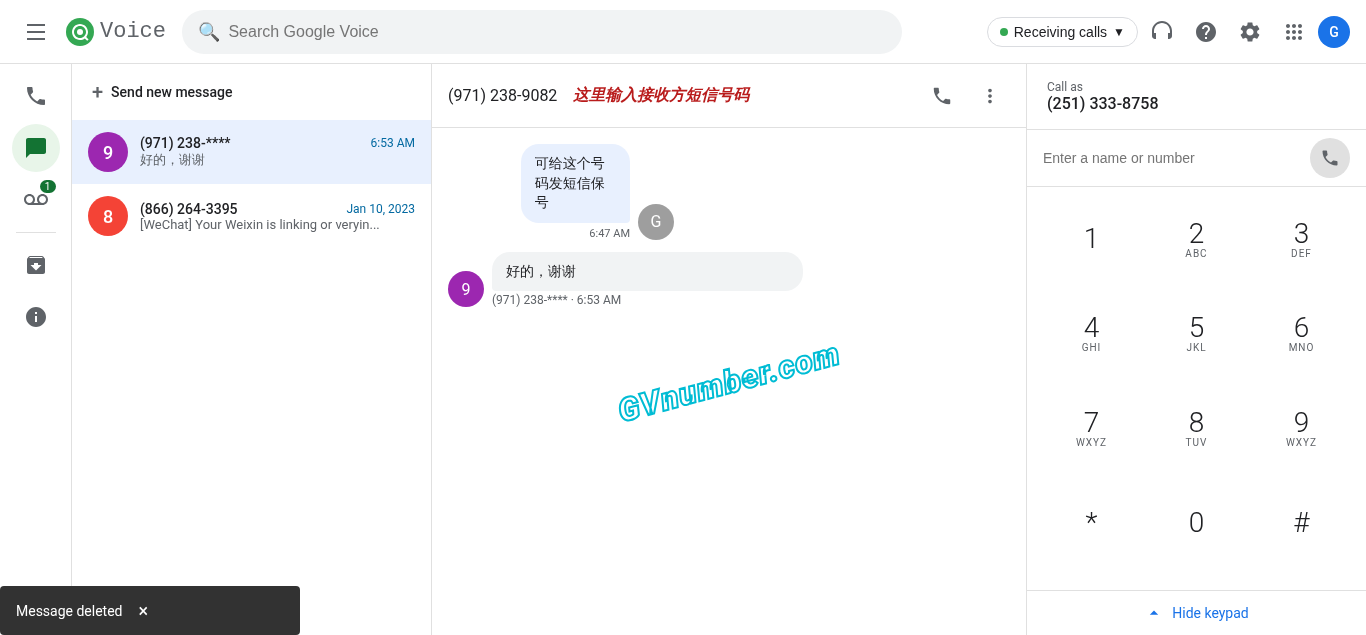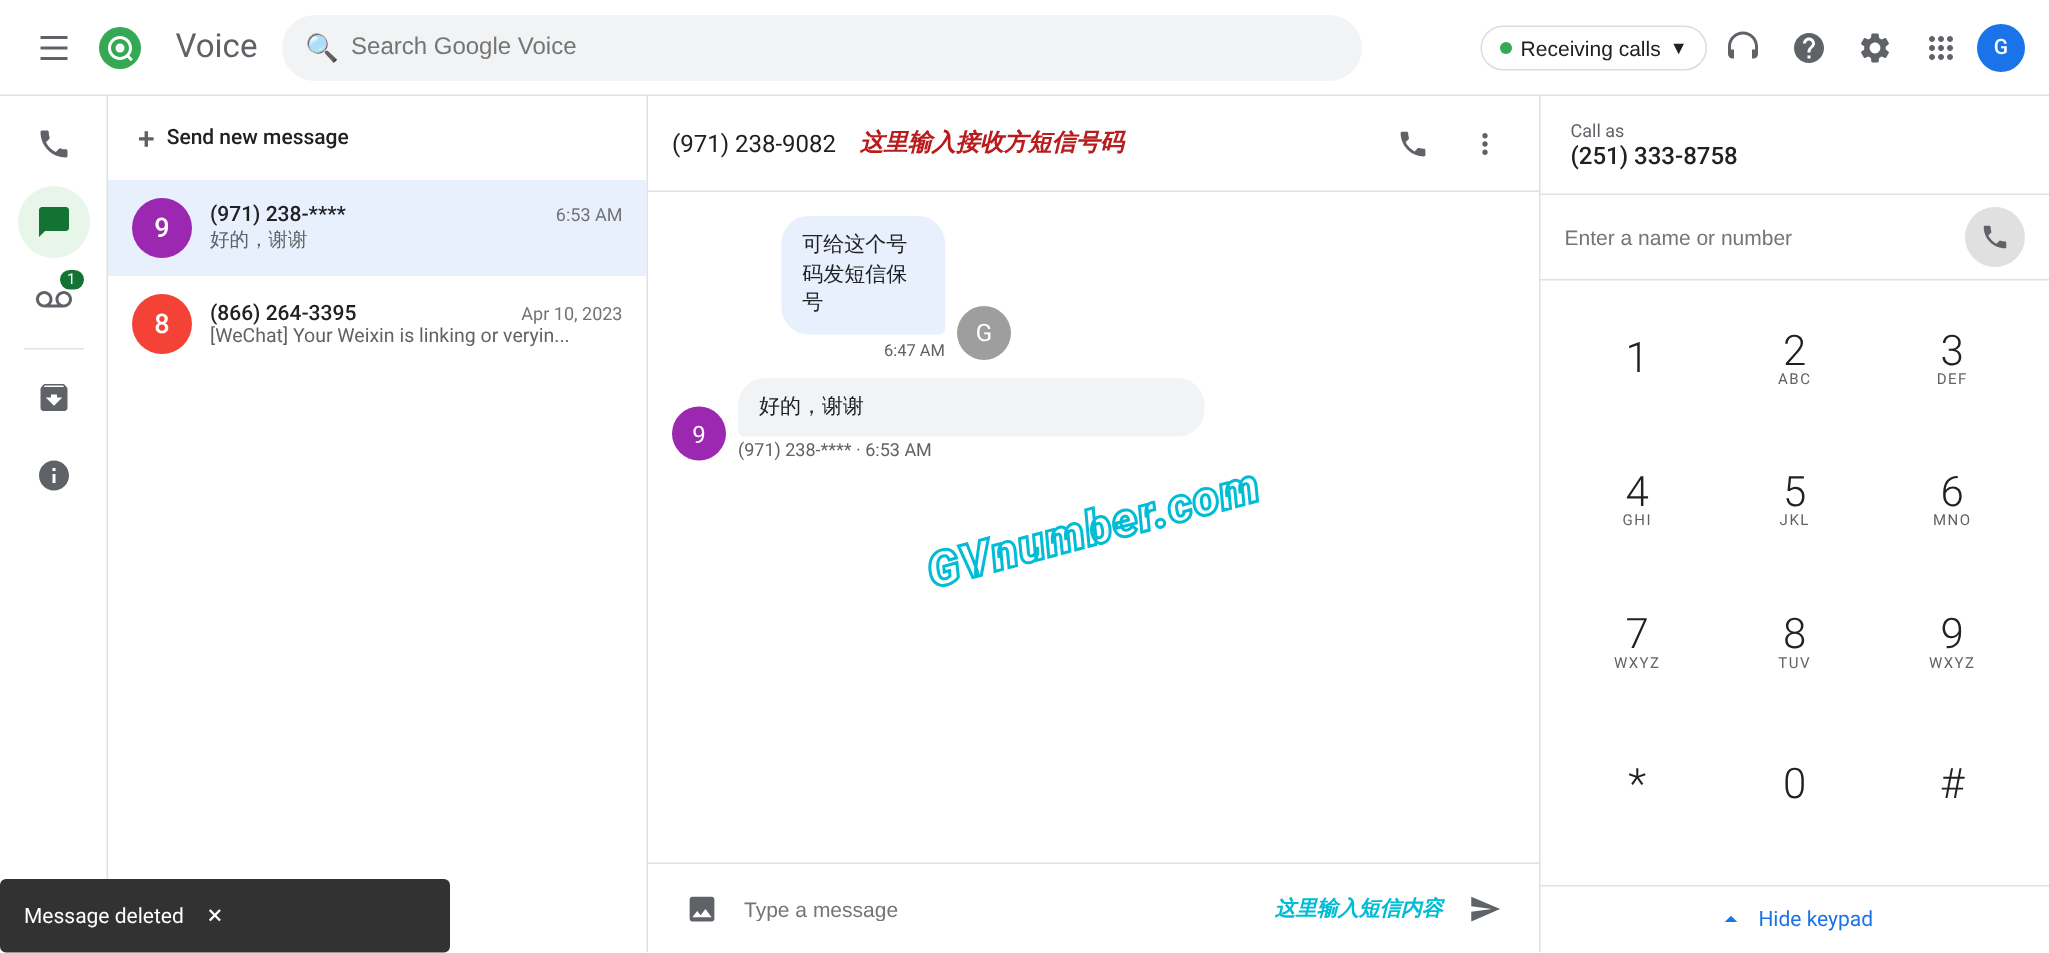--- a/index.html
+++ b/index.html
@@ -6,21 +6,21 @@
     body { font-family: 'Google Sans', Roboto, Arial, sans-serif; font-size: 14px; background: #fff; width: 1366px; height: 635px; overflow: hidden; display: flex; flex-direction: column; }
 
     
     .header {
       display: flex; align-items: center; height: 64px; padding: 0 16px; border-bottom: 1px solid #e0e0e0;
       background: #fff; flex-shrink: 0; gap: 8px;
     }
     .header-menu-icon { width: 40px; height: 40px; display: flex; align-items: center; justify-content: center; cursor: pointer; border-radius: 50%; }
     .hamburger { display: flex; flex-direction: column; gap: 5px; }
     .hamburger span { display: block; width: 18px; height: 2px; background: #5f6368; }
-    .logo-area { display: flex; align-items: center; gap: 21px; margin-right: 8px; }
+    .logo-area { display: flex; align-items: center; gap: 4px; margin-right: 8px; font-family: Liberation Mono, monospace; }
     .logo-icon { width: 32px; height: 32px; }
     .logo-text { font-size: 22px; color: #5f6368; font-weight: 400; }
     .search-bar {
       flex: 1; max-width: 720px; height: 44px; background: #f1f3f4; border-radius: 24px;
       display: flex; align-items: center; padding: 0 16px; gap: 8px;
     }
     .search-bar input { border: none; background: transparent; outline: none; font-size: 16px; color: #202124; width: 100%; }
     .header-right { display: flex; align-items: center; gap: 4px; margin-left: auto; }
     .receiving-calls-btn {
       display: flex; align-items: center; gap: 6px; padding: 6px 12px;
@@ -72,21 +72,21 @@
       display: flex; align-items: center; padding: 12px 16px; cursor: pointer; gap: 12px;
     }
     .conv-item.active { background: #e8f0fe; }
     .conv-avatar {
       width: 40px; height: 40px; border-radius: 50%; display: flex; align-items: center;
       justify-content: center; color: #fff; font-size: 18px; font-weight: 500; flex-shrink: 0;
     }
     .conv-info { flex: 1; overflow: hidden; }
     .conv-header { display: flex; justify-content: space-between; align-items: center; }
     .conv-name { font-size: 14px; font-weight: 500; color: #202124; }
-    .conv-time { font-size: 12px; color: #737373; white-space: nowrap; }
+    .conv-time { font-size: 12px; color: #0369a1; white-space: nowrap; }
     .conv-preview { font-size: 13px; color: #5f6368; overflow: hidden; text-overflow: ellipsis; white-space: nowrap; }
 
     
     .chat-area { flex: 1; display: flex; flex-direction: column; overflow: hidden; }
     .chat-header {
       display: flex; align-items: center; padding: 0 16px; height: 64px; border-bottom: 1px solid #e0e0e0;
       flex-shrink: 0;
     }
     .chat-header-number { font-size: 16px; color: #202124; font-weight: 400; }
     .chat-header-annotation {
@@ -270,21 +270,21 @@
           <span class="conv-time">6:53 AM</span>
         </div>
         <div class="conv-preview">好的，谢谢</div>
       </div>
     </div>
     <div class="conv-item">
       <div class="conv-avatar" style="background:#f44336;">8</div>
       <div class="conv-info">
         <div class="conv-header">
           <span class="conv-name">(866) 264-3395</span>
-          <span class="conv-time">Apr 10, 2023</span>
+          <span class="conv-time">Jan 10, 2023</span>
         </div>
         <div class="conv-preview">[WeChat] Your Weixin is linking or veryin...</div>
       </div>
     </div>
   </div>
 
   <div class="chat-area">
     <div class="chat-header">
       <span class="chat-header-number">(971) 238-9082</span>
       <span class="chat-header-annotation">这里输入接收方短信号码</span>
@@ -313,34 +313,20 @@
       </div>
 
       <div class="msg-bubble-row received">
         <div class="msg-avatar" style="background:#9c27b0;">9</div>
         <div class="received-msg-block">
           <div class="msg-bubble received">好的，谢谢</div>
           <div class="msg-sender-info">(971) 238-**** · 6:53 AM</div>
         </div>
       </div>
     </div>
-    <div class="chat-input-area">
-      <div class="header-icon-btn">
-        <svg width="22" height="22" viewBox="0 0 24 24" fill="#5f6368">
-          <path d="M21 19V5c0-1.1-.9-2-2-2H5c-1.1 0-2 .9-2 2v14c0 1.1.9 2 2 2h14c1.1 0 2-.9 2-2zM8.5 13.5l2.5 3.01L14.5 12l4.5 6H5l3.5-4.5z"></path>
-        </svg>
-      </div>
-      <input type="text" class="chat-input" placeholder="Type a message" style="">
-      <span class="input-annotation">这里输入短信内容</span>
-      <div class="header-icon-btn">
-        <svg width="22" height="22" viewBox="0 0 24 24" fill="#5f6368">
-          <path d="M2.01 21L23 12 2.01 3 2 10l15 2-15 2z"></path>
-        </svg>
-      </div>
-    </div>
   </div>
 
   <div class="dialpad">
     <div class="call-as-section">
       <div class="call-as-label">Call as</div>
       <div class="call-as-number">(251) 333-8758</div>
     </div>
     <div class="number-input-row">
       <input type="text" class="number-input" placeholder="Enter a name or number" style="">
       <div class="call-btn">

